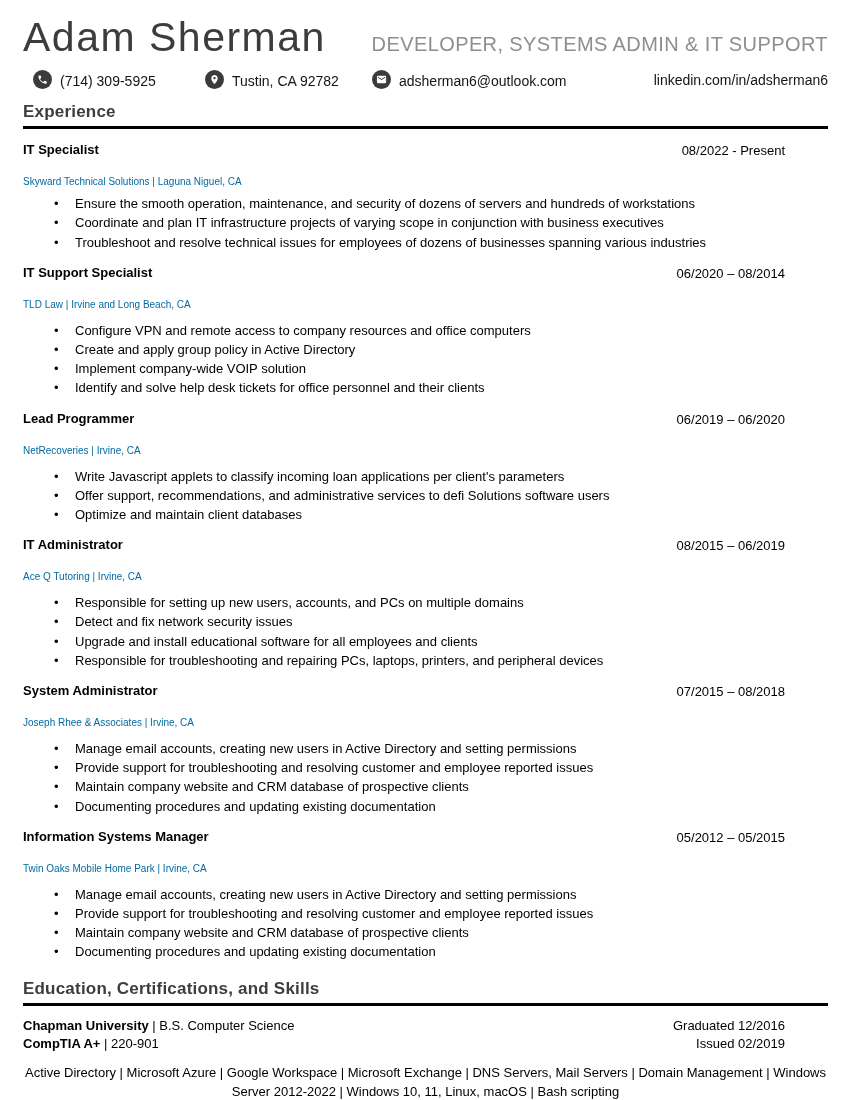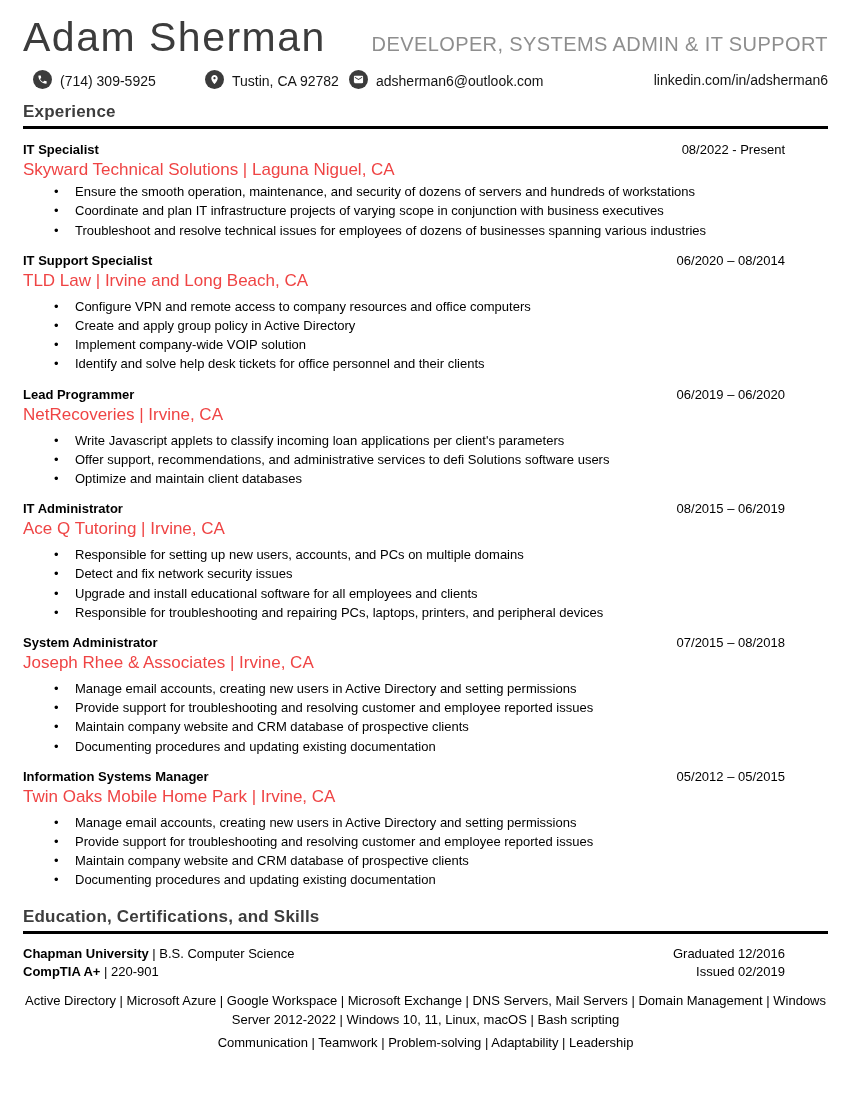--- a/index.html
+++ b/index.html
@@ -19,41 +19,41 @@
   .person-title {
     margin-left: auto; font-size: 20px; font-weight: 300;
     color: #8e8e8e; letter-spacing: 0.4px;
   }
   .contact-row {
     display: flex; align-items: center; margin-top: 9px;
     font-size: 14px; color: #141414; padding-left: 10px;
   }
   .contact-item { display: flex; align-items: flex-end; gap: 8px; }
   .contact-item.phone    { width: 172px; }
-  .contact-item.location { width: 144px; }
+  .contact-item.location { width: 167px; }
   .cicon {
     width: 19px; height: 19px; border-radius: 50%;
     background: #3b3b3b; display: inline-flex;
     align-items: center; justify-content: center; flex: none;
   }
   .cicon svg { width: 11px; height: 11px; fill: #ffffff; }
   .linkedin { margin-left: auto; padding-right: 0px; }
   
   .section-heading {
     font-size: 17px; font-weight: 700; color: #3d3d3d;
     margin-top: 13px; margin-bottom: 4px; letter-spacing: 0.2px;
   }
   .section-heading.edu { margin-top: 17px; }
   .rule { height: 3px; background: #000; }
   
   .job { margin-top: 13px; }
-  .job-head { display: flex; justify-content: space-between; align-items: flex-start; gap: 12px; }
+  .job-head { display: flex; justify-content: space-between; align-items: flex-end; gap: 12px; }
   .job-title { font-weight: 700; font-size: 13px; color: #000; line-height: 16px; }
   .job-dates { font-size: 13px; color: #000; margin-right: 43px; font-weight: 400; }
-  .job-company { font-size: 17px; color: #ef4444; margin-top: 4px; line-height: 15px; }
+  .job-company { font-size: 10px; color: #0369a1; margin-top: 16px; line-height: 15px; }
   .job ul { list-style: none; margin-top: 9px; }
   .job:first-child ul { margin-top: 5px; }
   .job li {
     font-size: 13px; line-height: 19.2px; color: #000;
     padding-left: 52px; position: relative;
   }
   .job li::before { content: "\2022"; position: absolute; left: 31px; }
   
   .edu-rows { margin-top: 11px; }
   .edu-row { display: flex; font-size: 13px; line-height: 18.5px; }

